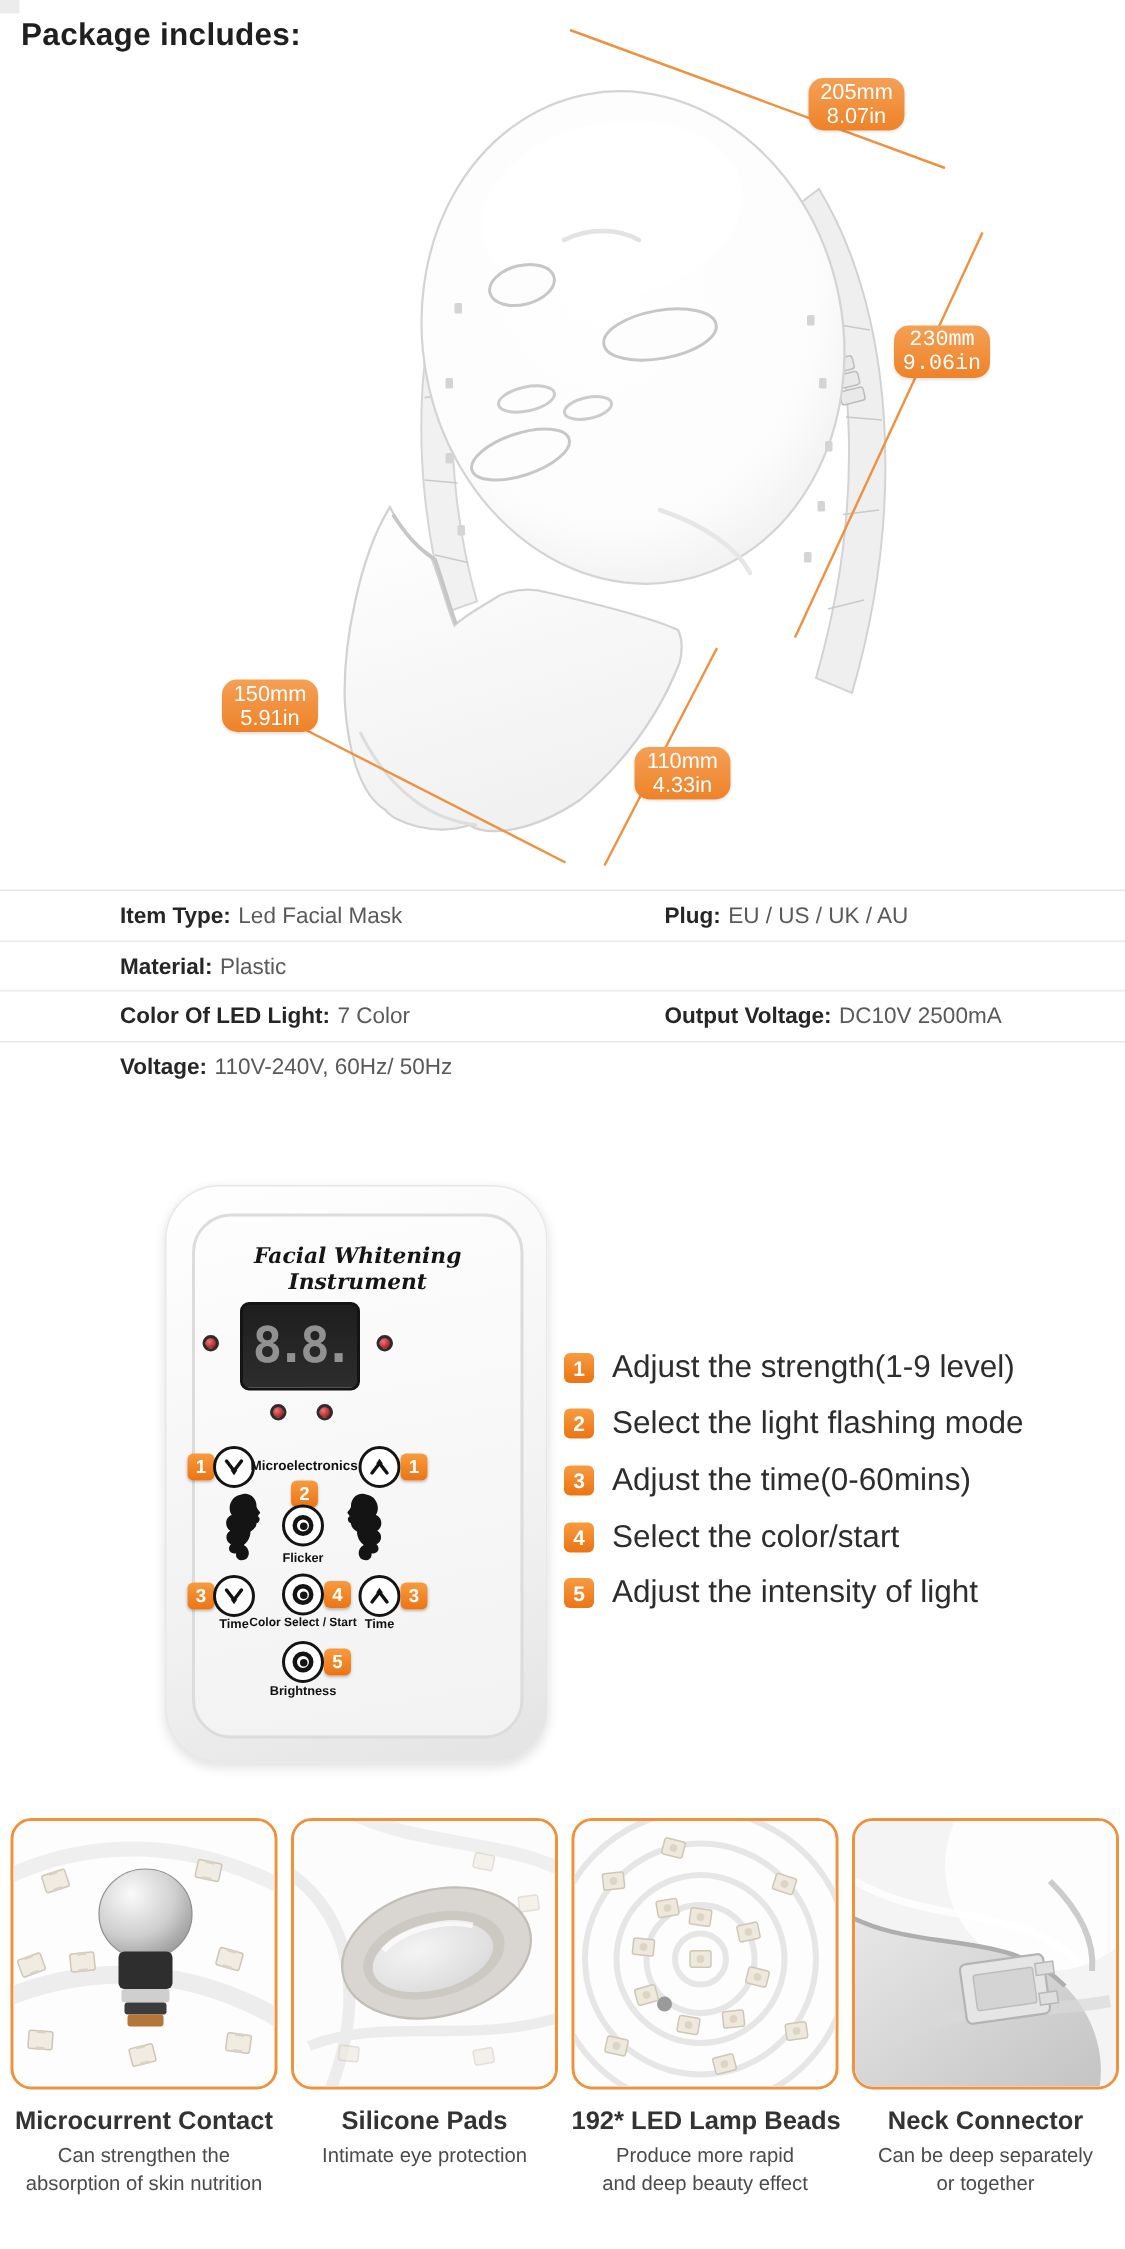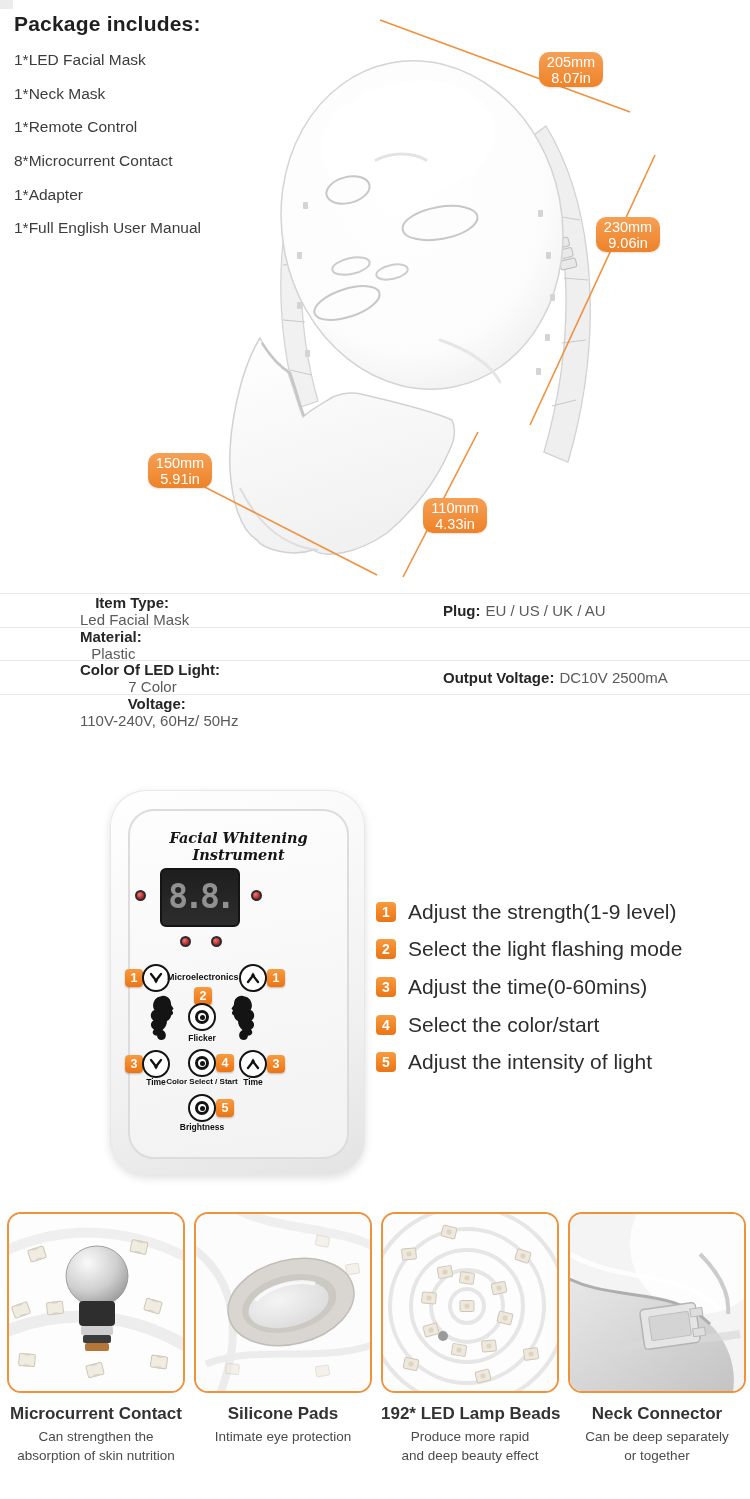--- a/index.html
+++ b/index.html
@@ -22,30 +22,30 @@
   .mask-figure { left:140px; top:10px; width:610px; height:575px; }
 
   
   .dim-pill {
     position:absolute; width:64px; height:35px; border-radius:10px;
     background:linear-gradient(180deg,#f5a055,#ee8228);
     color:#fff; display:flex; flex-direction:column; align-items:center; justify-content:center;
     font-size:14.5px; line-height:16px; box-shadow:0 1px 2px rgba(0,0,0,.12);
   }
   .dim-w { left:505px; top:52px;margin-left:34px; }
-  .dim-h { left:596px; top:217px; }
+  .dim-h { left:596px; top:217px;font-family:Liberation Mono, monospace; }
   .dim-nw { left:148px; top:453px; }
   .dim-nh { left:423px; top:498px; }
 
   
   .spec-table { left:0; top:593px; width:750px; }
   .spec-row { position:relative; height:33.7px; border-top:1px solid #e9e9e9; }
   .spec-cell { position:absolute; top:0; height:100%; display:flex; align-items:center; font-size:15px; color:#5a5a5a; white-space:nowrap; }
   .spec-cell b { color:#262626; margin-right:5px; font-weight:bold; }
-  .spec-left { left:80px;flex-direction:column; } .spec-right { left:443px; }
+  .spec-left { left:80px; } .spec-right { left:443px; }
 
   
   .remote { left:95px; top:785px; width:290px; height:405px; }
   .remote .abs { position:absolute; }
   .r-body { left:15px; top:5px; width:255px; height:385px; border-radius:36px;
     background:linear-gradient(160deg,#ffffff,#f1f1f1 65%,#e3e3e3);
     box-shadow:0 3px 8px rgba(0,0,0,.13), inset 0 0 0 1px #e7e7e7; }
   .r-panel { left:33px; top:24px; width:221px; height:350px; border-radius:26px; border:2px solid #dcdcdc;
     background:linear-gradient(170deg,#fdfdfd,#f2f2f2); }
   .r-title { left:33px; top:44px; width:221px; text-align:center;
@@ -100,28 +100,20 @@
   .card-desc { margin-top:3px; text-align:center; font-size:13.5px; line-height:19px; color:#4b4b4b; white-space:pre-line; }
 </style>
 </head>
 <body>
 
 <div id="page">
 
   <div class="abs corner-artifact"></div>
 
   <h1 class="abs pkg-heading">Package includes:</h1>
-  <ul class="abs pkg-list">
-    <li>1*LED Facial Mask</li>
-    <li>1*Neck Mask</li>
-    <li>1*Remote Control</li>
-    <li>8*Microcurrent Contact</li>
-    <li>1*Adapter</li>
-    <li>1*Full English User Manual</li>
-  </ul>
 
   <div class="abs mask-figure">
     <svg width="610" height="575" viewBox="0 0 610 575">
       <defs>
         <radialGradient id="faceGrad" cx="45%" cy="35%" r="75%">
           <stop offset="0%" stop-color="#ffffff"></stop>
           <stop offset="70%" stop-color="#fcfcfc"></stop>
           <stop offset="100%" stop-color="#ebebeb"></stop>
         </radialGradient>
         <linearGradient id="neckGrad" x1="0" y1="0" x2="0.3" y2="1">

